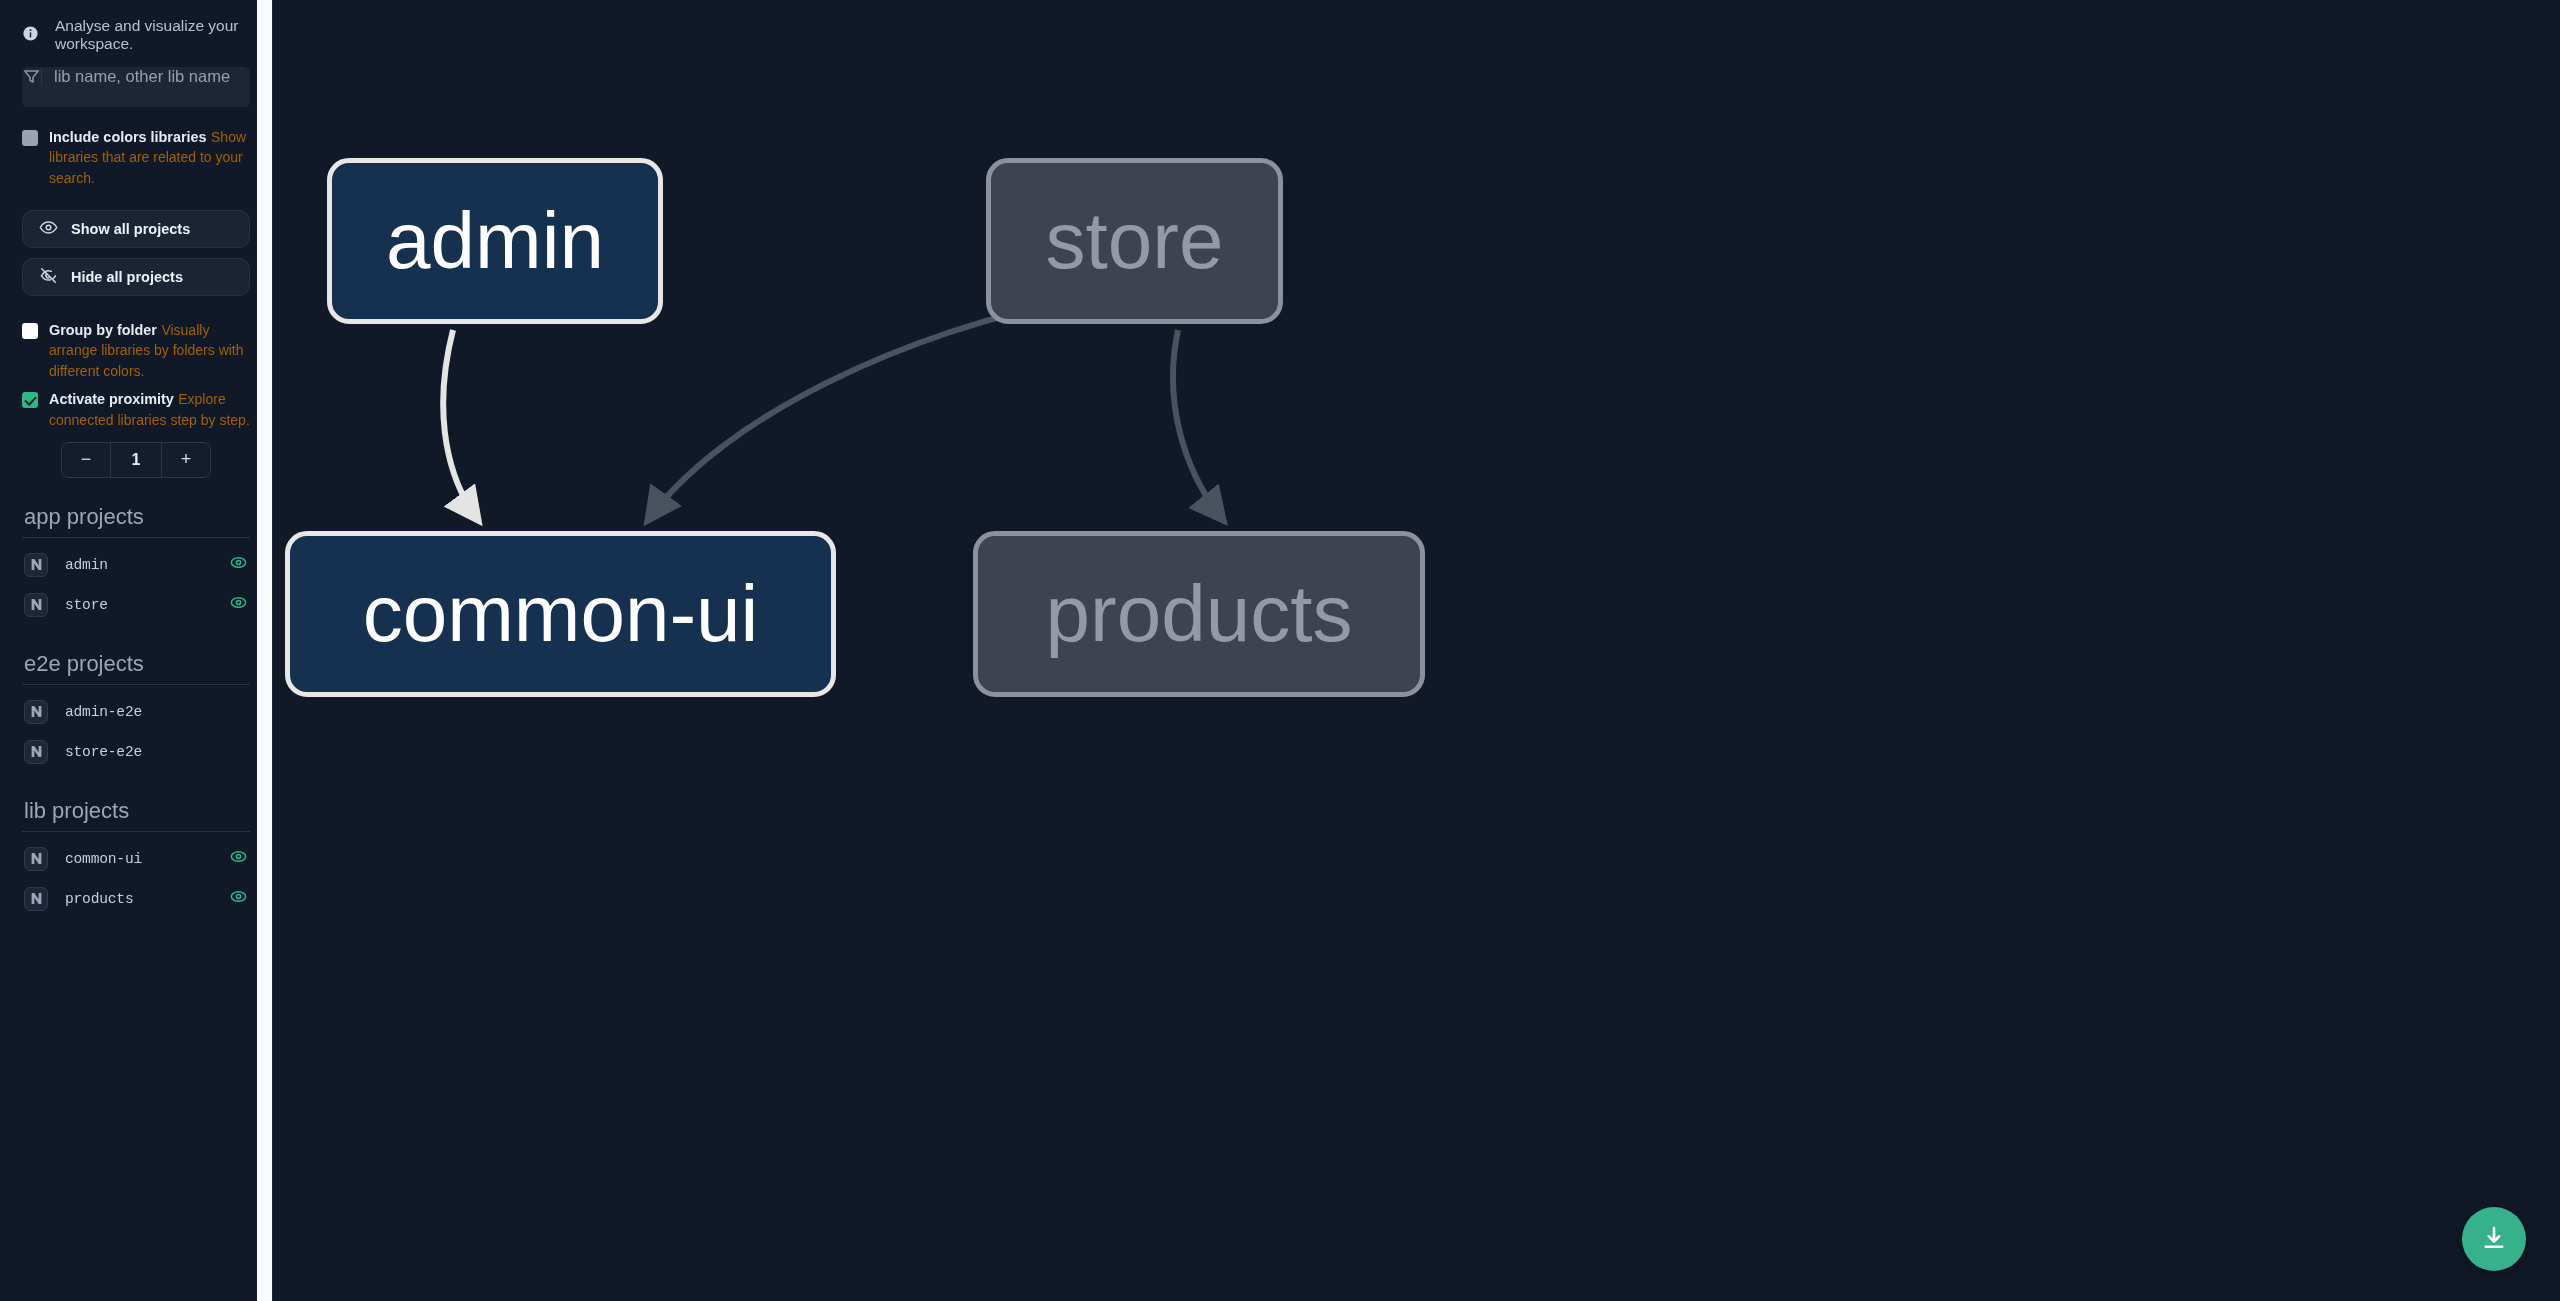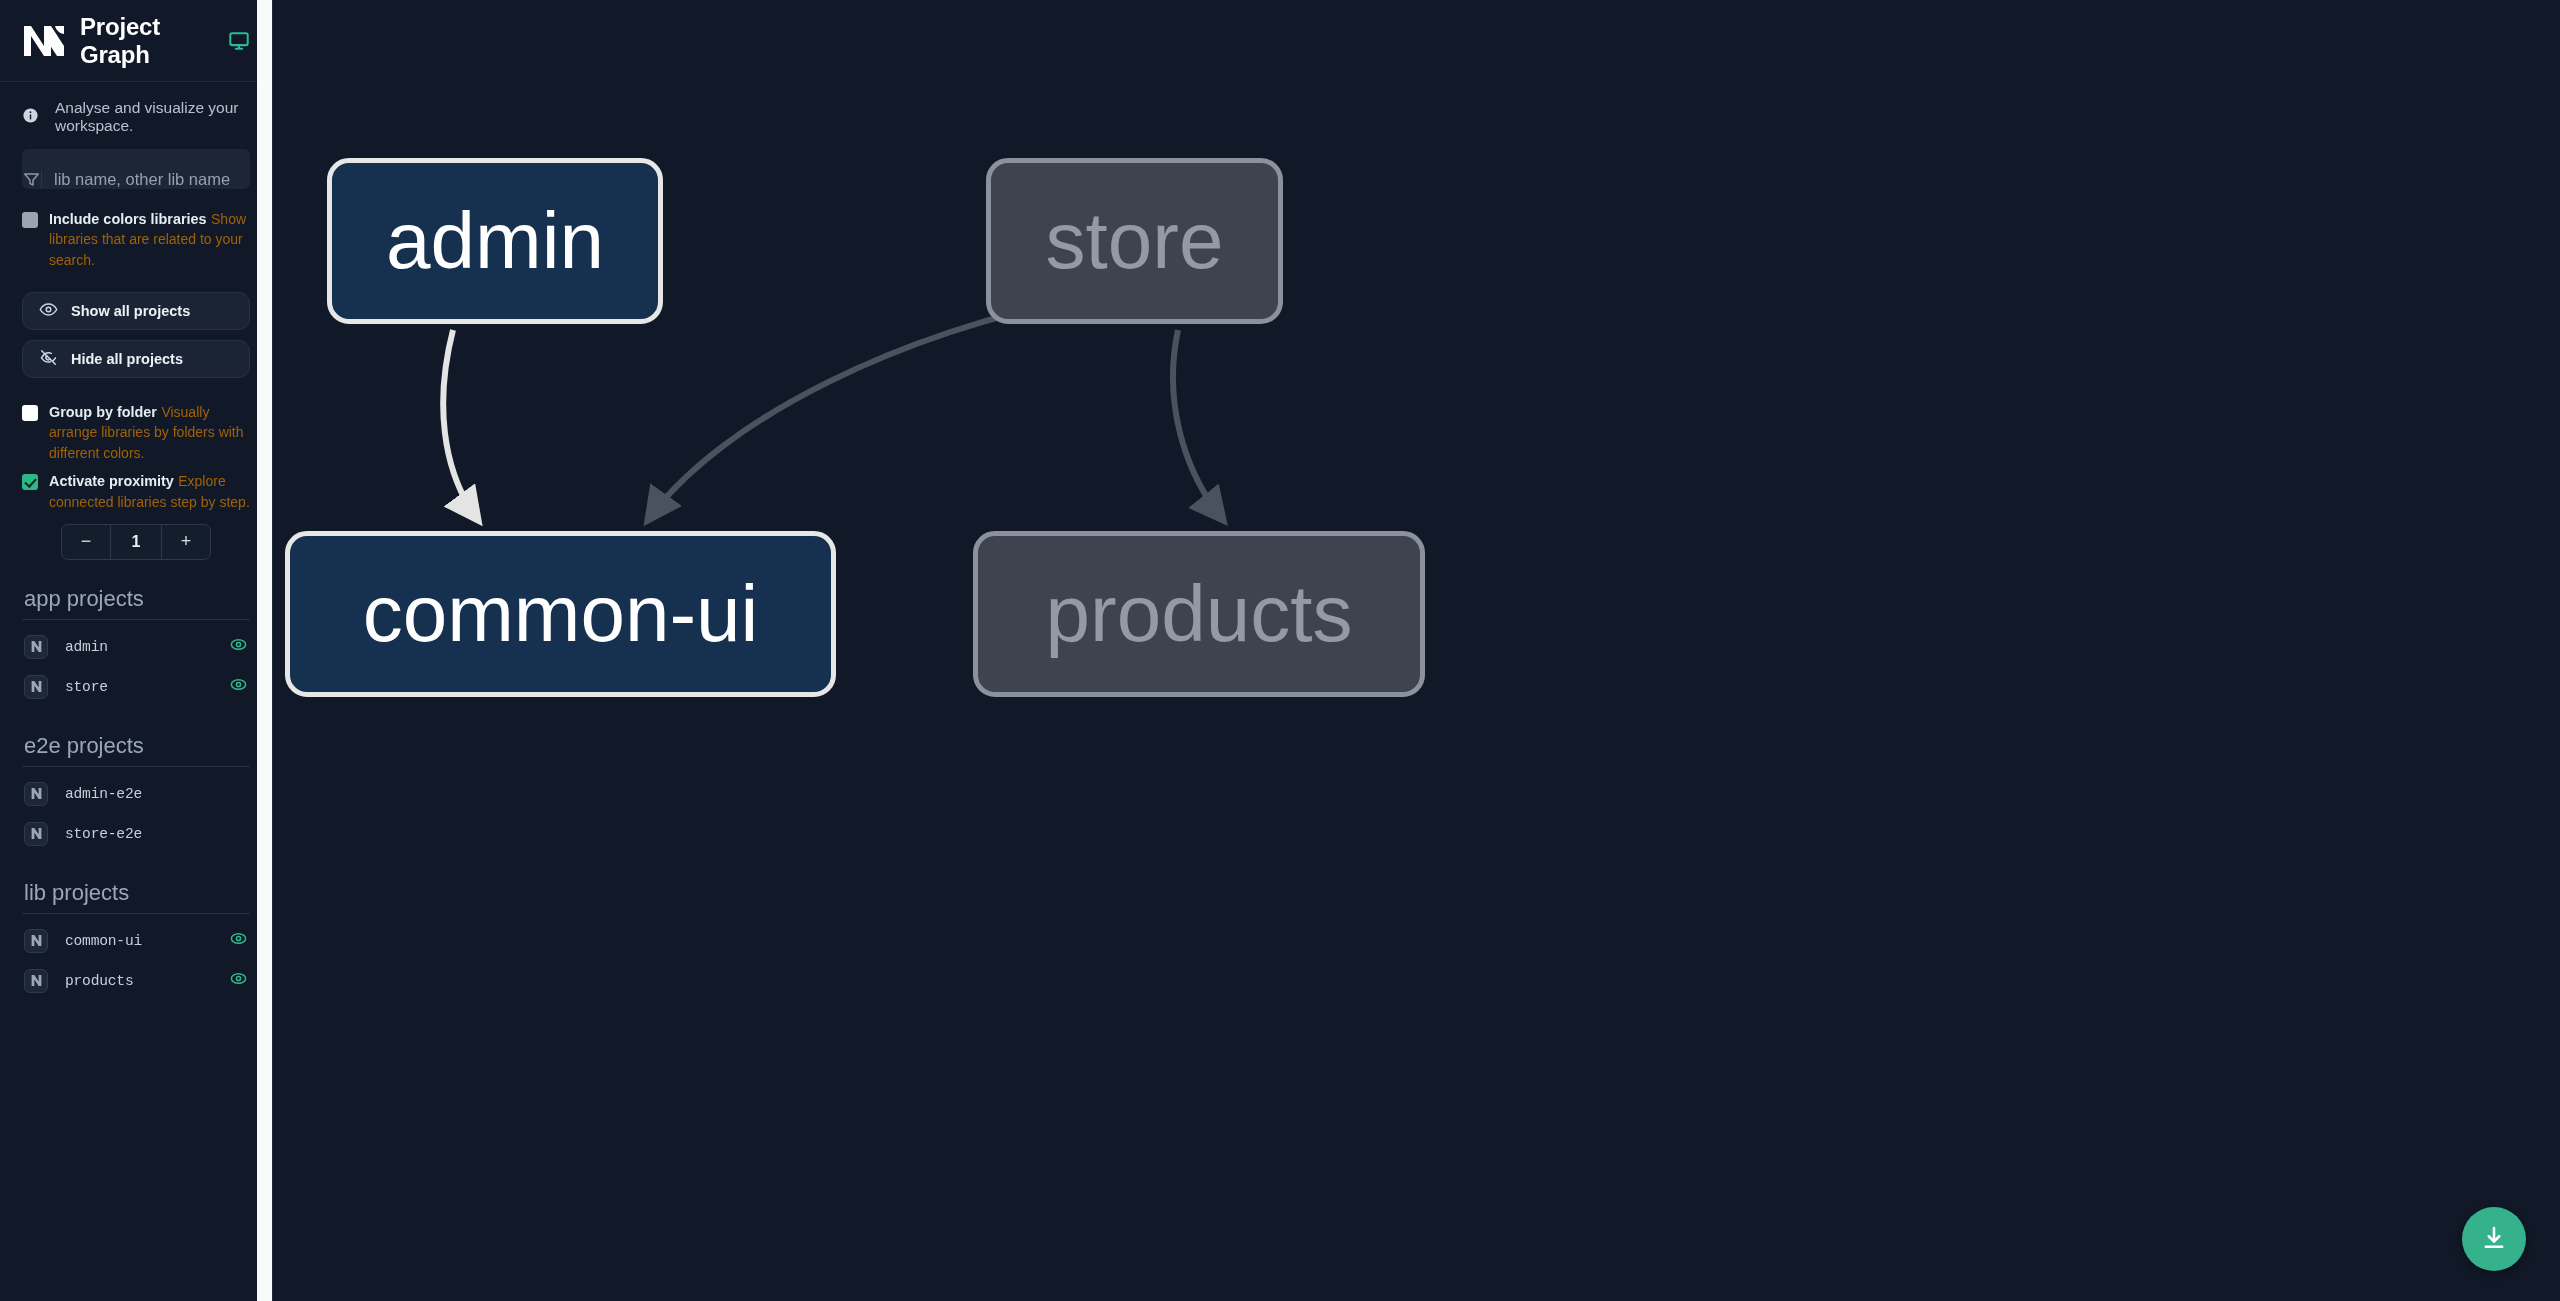--- a/index.html
+++ b/index.html
@@ -34,21 +34,21 @@
   .sb-sub {
     display: flex; align-items: center; gap: 16px;
     padding: 17px 22px 14px 22px;
     color: #b8c1cf; font-size: 15.5px;
   }
   .info-ico { width: 17px; height: 17px; flex: 0 0 auto; color: #cbd5e1; }
 
   .sb-body { padding: 0 22px; }
 
   .filter-box {
-    display: flex; align-items: flex-end;
+    display: flex; align-items: flex-start;
     height: 40px;
     background: #1c2636;
     border-radius: 6px;
     overflow: hidden;
     margin-bottom: 20px;
   }
   .filter-ico-wrap { width: 40px; display: flex; align-items: center; justify-content: center;
     border-right: 1px solid #2b3purple; border-right: 1px solid #2a3648; }
   .filter-ico { width: 19px; height: 19px; color: #8a97a8; }
   .filter-input {
@@ -156,36 +156,20 @@
   }
   .fab svg { width: 28px; height: 28px; color: #ffffff; }
 </style>
 </head>
 <body>
 
 <div id="app">
 
   <aside class="sidebar">
 
-    <div class="sb-header">
-      <span>
-        <svg class="nx-logo" viewBox="0 0 44 38" fill="none" aria-hidden="true">
-          <path d="M2 4 L2 34 L9 34 L9 14 L22 34 L29 34 L29 4 L22 4 L22 24 L9 4 Z" fill="#ffffff"></path>
-          <path d="M22 4 L29 4 L42 24 L42 34 L35 34 L22 14 Z" fill="#ffffff"></path>
-          <path d="M33 4 L42 4 L42 12 C38 12 34 8 33 4 Z" fill="#ffffff"></path>
-        </svg>
-      </span>
-      <span class="sb-title">Project Graph</span>
-      <span>
-        <svg class="monitor-ico" viewBox="0 0 24 24" fill="none" stroke="currentColor" stroke-width="2.2" stroke-linecap="round" stroke-linejoin="round" aria-hidden="true">
-          <rect x="2.5" y="3.5" width="19" height="13" rx="2"></rect>
-          <path d="M8.5 20.5h7M12 16.5v4"></path>
-        </svg>
-      </span>
-    </div>
 
     <div class="sb-sub">
       <span>
         <svg class="info-ico" viewBox="0 0 24 24" fill="currentColor" aria-hidden="true">
           <circle cx="12" cy="12" r="10"></circle>
           <rect x="11" y="10.5" width="2" height="7" fill="#111827"></rect>
           <circle cx="12" cy="7.3" r="1.3" fill="#111827"></circle>
         </svg>
       </span>
       <span>Analyse and visualize your workspace.</span>

